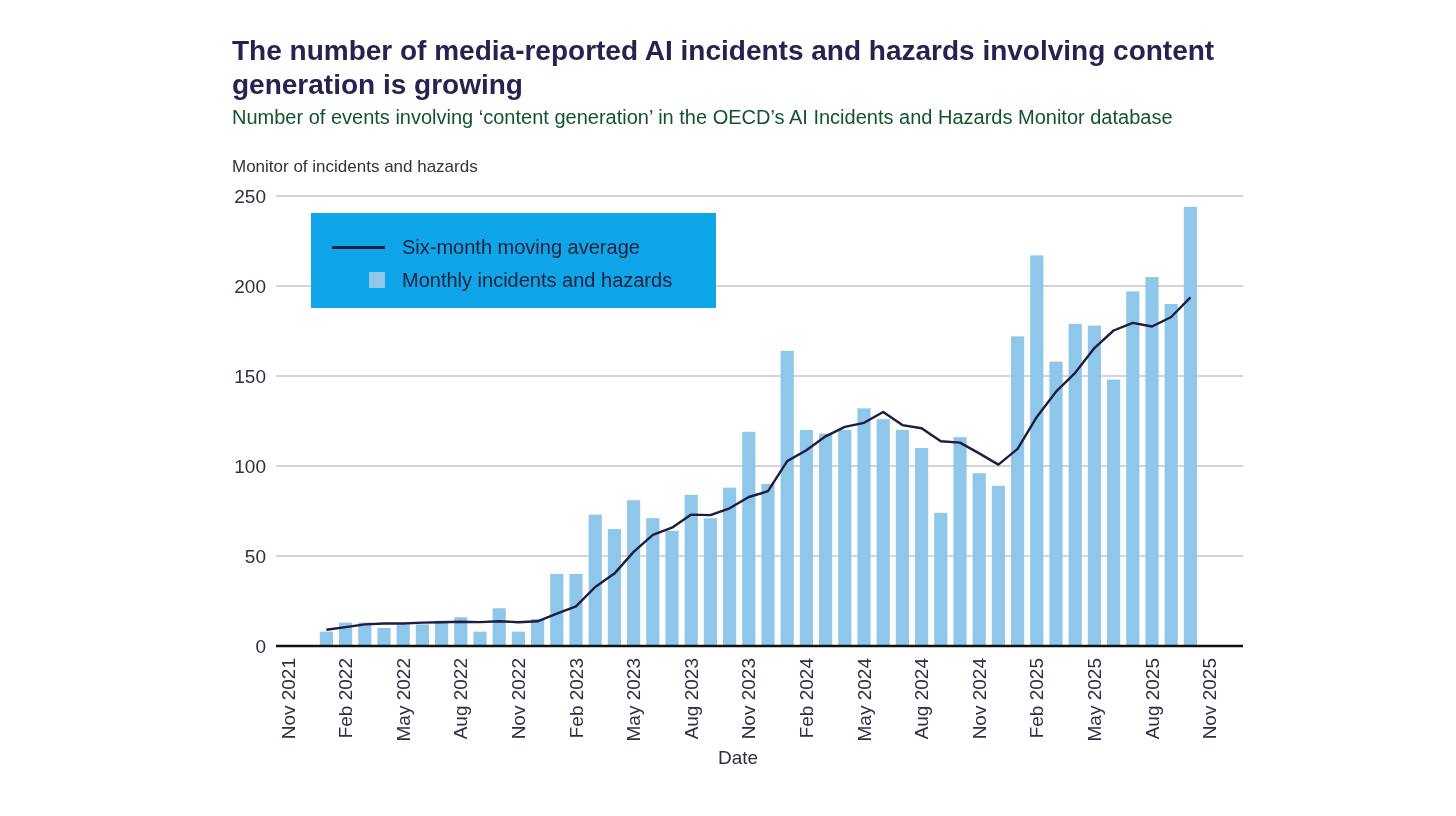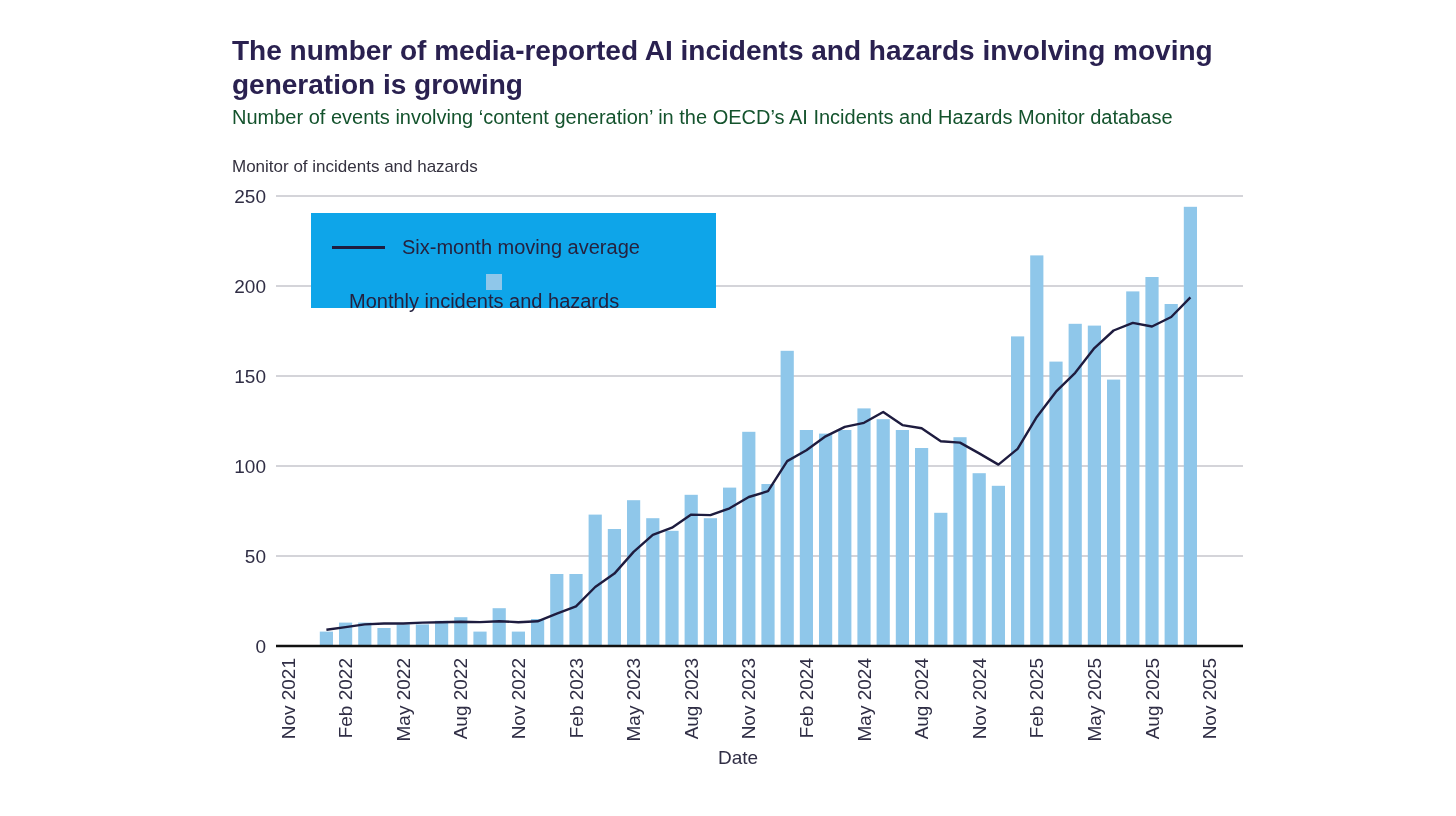--- a/index.html
+++ b/index.html
@@ -19,32 +19,32 @@
     position:absolute;left:232px;top:157px;
     font-size:17px;color:#34313f;
   }
   .chart-svg{position:absolute;left:0;top:0;}
   .legend{
     position:absolute;left:311px;top:213px;width:405px;height:95px;
     border:2px solid #0ea5e9;background:#0ea5e9;box-sizing:border-box;
   }
   .legend-row{position:absolute;left:19px;height:24px;display:flex;align-items:center;}
   .legend-row.r1{top:20px;}
-  .legend-row.r2{top:59px;flex-direction:column;}
+  .legend-row.r2{top:53px;}
   .swatch-col{width:53px;display:flex;justify-content:flex-end;align-items:center;}
   .swatch-line{width:53px;height:3px;background:#1e1c3f;}
   .swatch-square{width:16px;height:16px;background:#8fc7ea;}
   .legend-label{margin-left:17px;font-size:20px;color:#25223f;white-space:nowrap;}
 </style>
 </head>
 <body>
 
 <div class="page">
 
-  <h1 class="title">The number of media-reported AI incidents and hazards involving moving generation is growing</h1>
+  <h1 class="title">The number of media-reported AI incidents and hazards involving content generation is growing</h1>
   <p class="subtitle">Number of events involving ‘content generation’ in the OECD’s AI Incidents and Hazards Monitor database</p>
   <div class="y-axis-title">Monitor of incidents and hazards</div>
 
   <svg id="chart-svg" class="chart-svg" width="1456" height="816">
       <line x1="276" y1="556" x2="1243" y2="556" stroke="#a9a9b3" stroke-width="1.2"></line>
       <line x1="276" y1="466" x2="1243" y2="466" stroke="#a9a9b3" stroke-width="1.2"></line>
       <line x1="276" y1="376" x2="1243" y2="376" stroke="#a9a9b3" stroke-width="1.2"></line>
       <line x1="276" y1="286" x2="1243" y2="286" stroke="#a9a9b3" stroke-width="1.2"></line>
       <line x1="276" y1="196" x2="1243" y2="196" stroke="#a9a9b3" stroke-width="1.2"></line>
       <rect x="319.8" y="631.6" width="13.2" height="14.4" fill="#8fc7ea"></rect>

